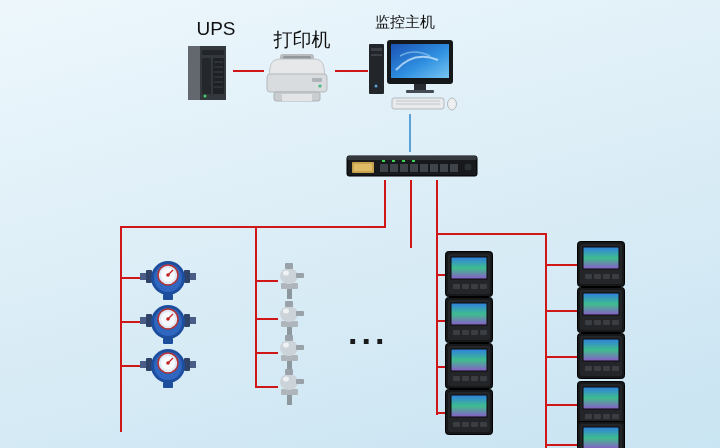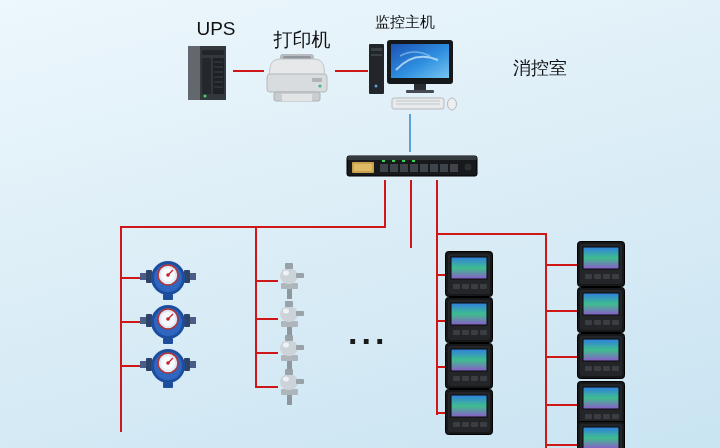--- a/index.html
+++ b/index.html
@@ -140,21 +140,20 @@
       </g>
     </symbol>
   </defs>
 </svg>
 
 <div class="canvas">
 
   <div class="lbl" style="left:188px; top:18px; width:56px;">UPS</div>
   <div class="lbl" style="left:270px; top:14px; width:64px;margin-top:13px;">打印机</div>
   <div class="lbl small" style="left:370px; top:13px; width:70px;font-family:Liberation Serif, serif;">监控主机</div>
-  <div class="lbl" style="left:505px; top:56px; width:70px; font-size:18px;">消控室</div>
 
   <svg class="dev" style="left:184px; top:44px; width:46px; height:58px">
       <use href="#sym-ups"></use>
     </svg>
   <svg class="dev" style="left:262px; top:52px; width:70px; height:52px">
       <use href="#sym-printer"></use>
     </svg>
   <svg class="dev" style="left:366px; top:38px; width:92px; height:74px">
       <use href="#sym-pc"></use>
     </svg>

